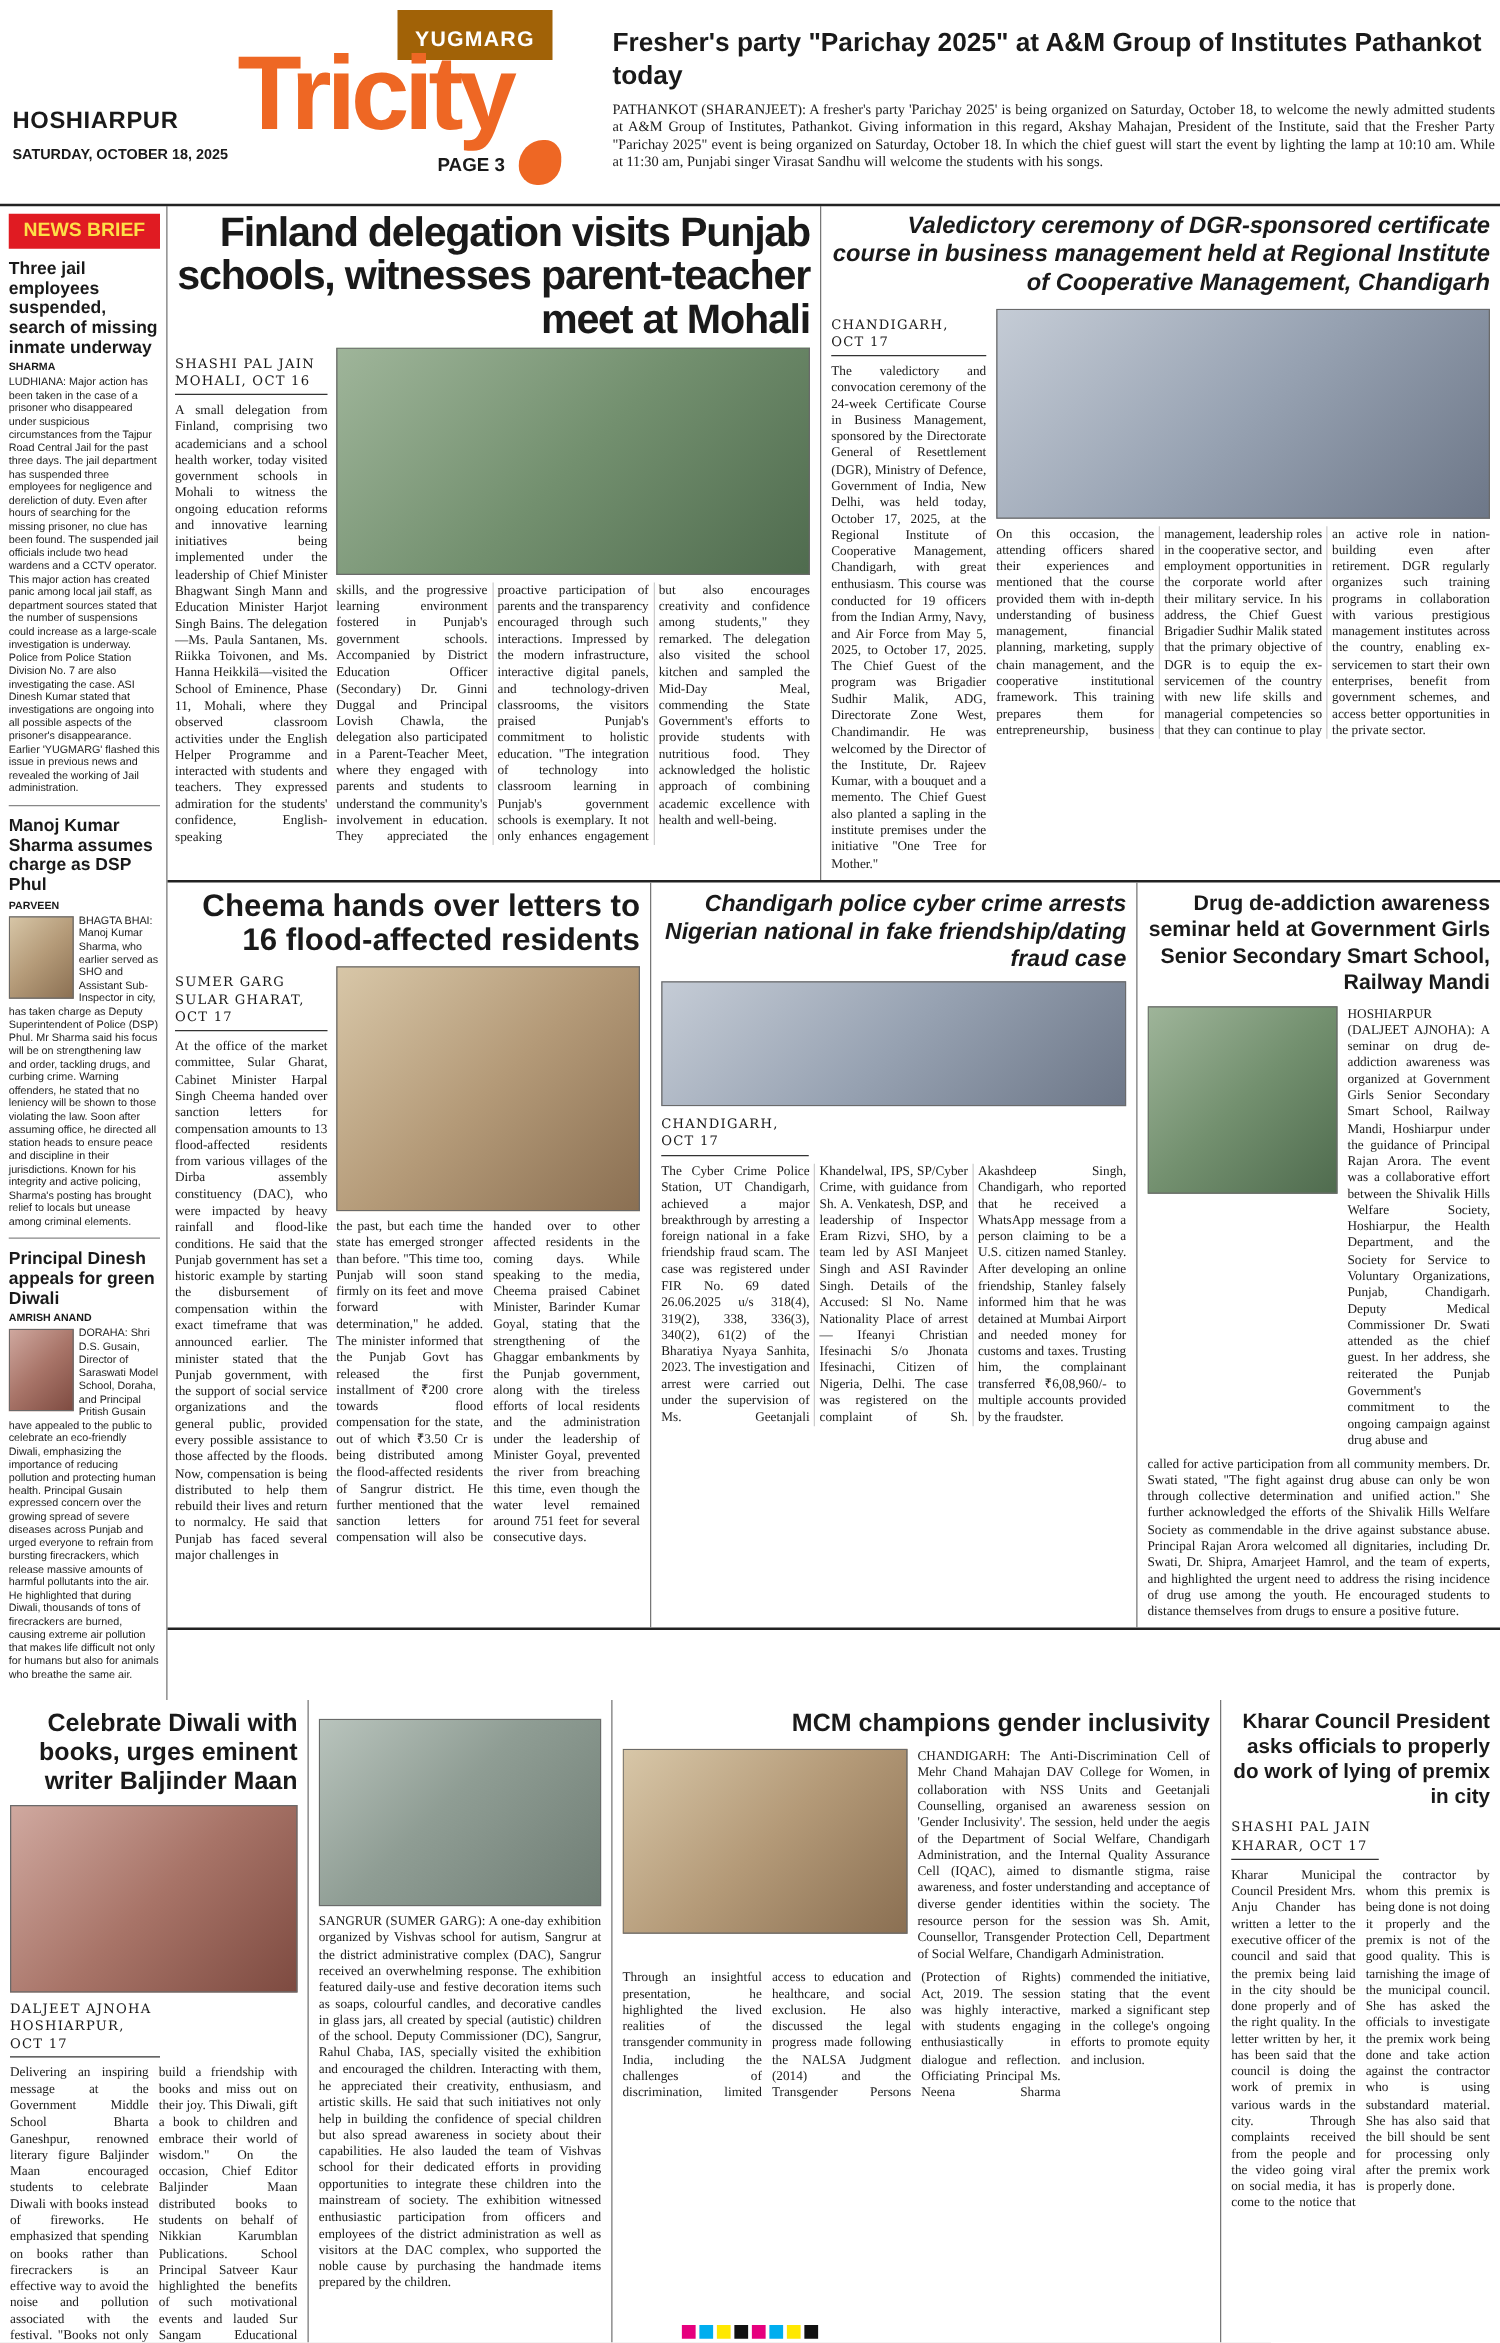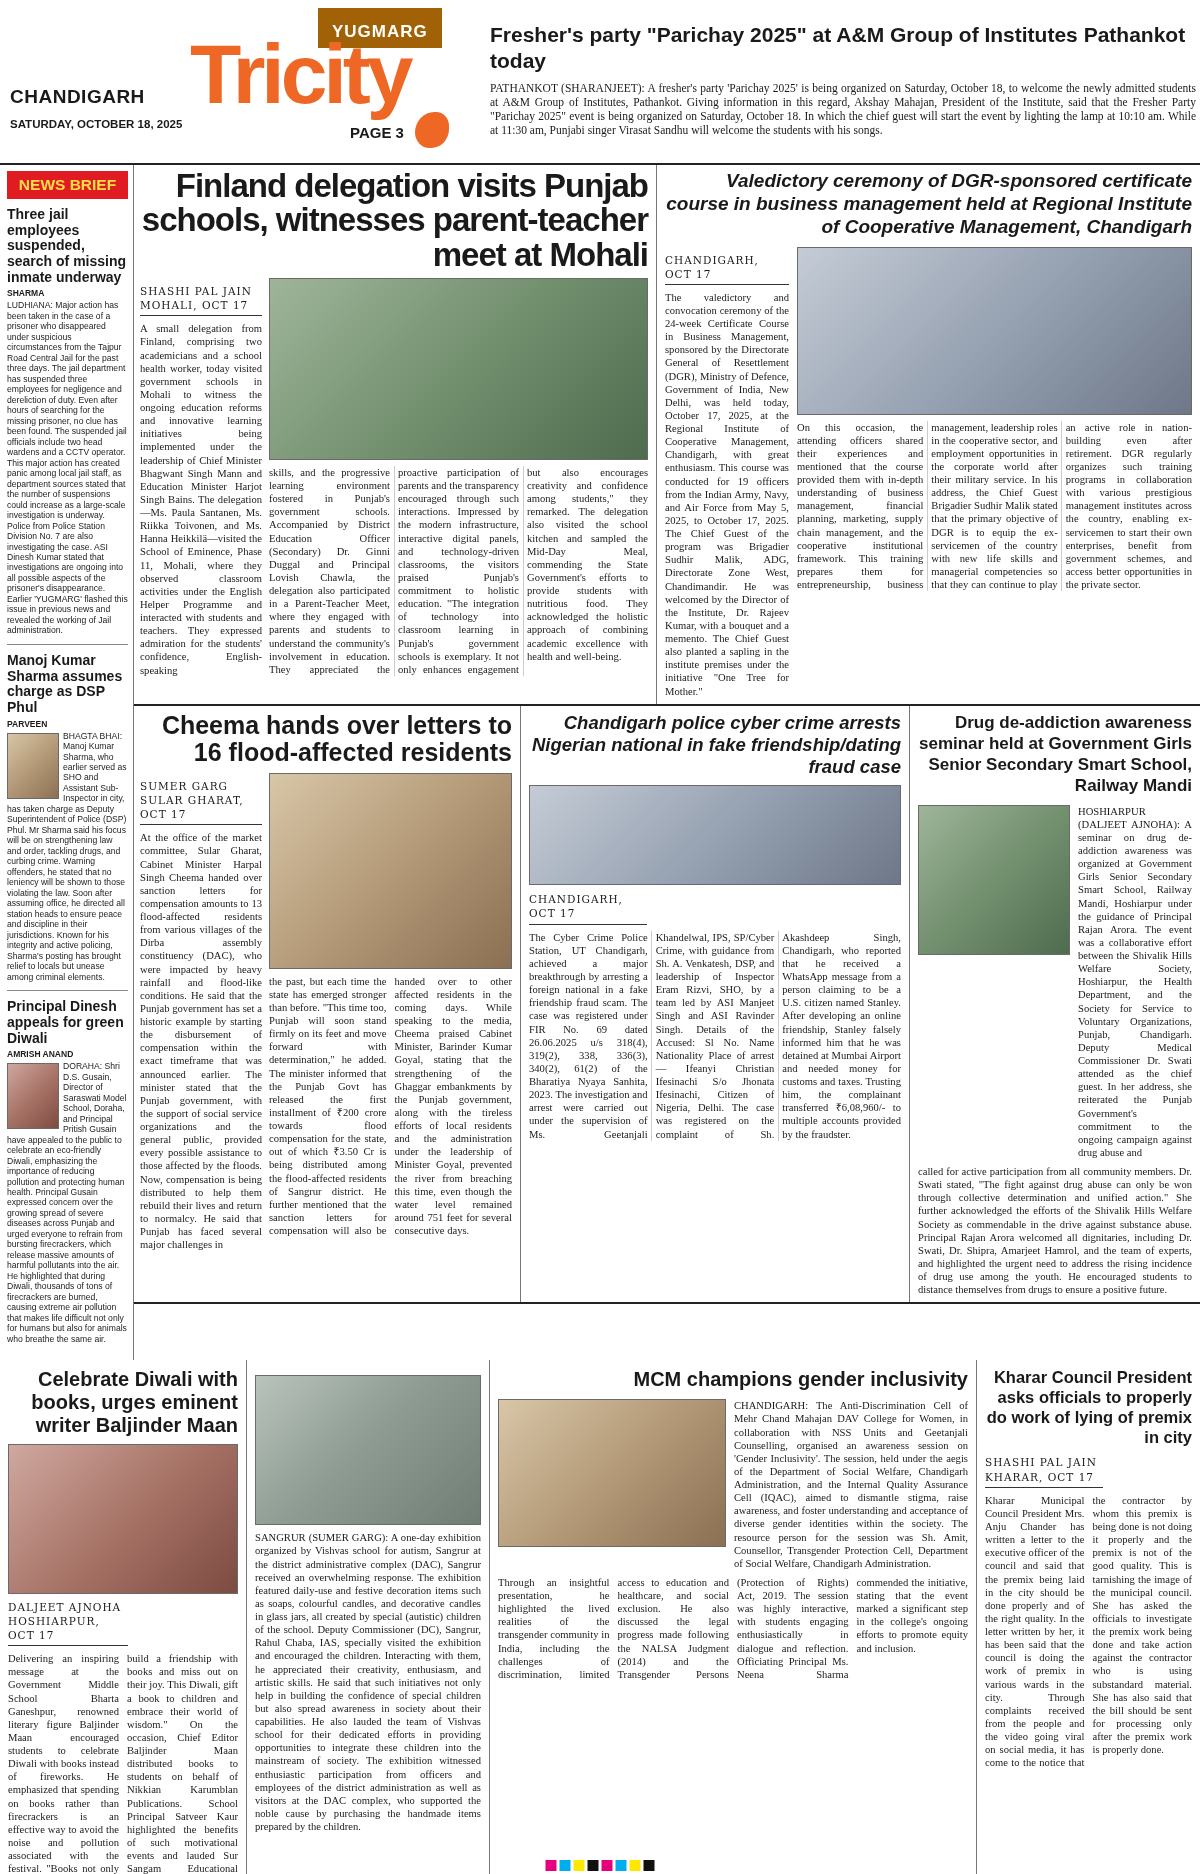--- a/index.html
+++ b/index.html
@@ -95,21 +95,21 @@
   .regmarks{position:absolute;bottom:3px;left:50%;transform:translateX(-50%);display:flex;gap:3px;}
   .regmarks span{width:11px;height:11px;display:inline-block;}
 </style>
 </head>
 <body>
 
 <div class="page">
 
   <div class="header">
     <div class="city-block">
-      <div class="city">CHANDIGARH</div>
+      <div class="city">HOSHIARPUR</div>
       <div class="edition-date">SATURDAY, OCTOBER 18, 2025</div>
     </div>
     <div class="brand">
       <div class="brand-top">YUGMARG</div>
       <div class="brand-name" style="color:#ee6724;">Tricity</div>
       <div class="page-label">PAGE 3</div>
       <div class="page-blob" style="background:#ee6724;"></div>
     </div>
     <div class="top-story article">
       <h1>Fresher's party "Parichay 2025" at A&amp;M Group of Institutes Pathankot today</h1>
@@ -145,21 +145,21 @@
 
     <div class="content">
 
       <div class="bandA">
         <div class="finland article">
           <h2>Finland delegation visits Punjab schools, witnesses parent-teacher meet at Mohali</h2>
           <div class="finland-cols">
             <div class="fin-left">
               <div class="byline">
                 <span>SHASHI PAL JAIN</span><br>
-                <span>MOHALI, OCT 17</span>
+                <span>MOHALI, OCT 16</span>
               </div>
               <div class="bodytxt">A small delegation from Finland, comprising two academicians and a school health worker, today visited government schools in Mohali to witness the ongoing education reforms and innovative learning initiatives being implemented under the leadership of Chief Minister Bhagwant Singh Mann and Education Minister Harjot Singh Bains. The delegation—Ms. Paula Santanen, Ms. Riikka Toivonen, and Ms. Hanna Heikkilä—visited the School of Eminence, Phase 11, Mohali, where they observed classroom activities under the English Helper Programme and interacted with students and teachers. They expressed admiration for the students' confidence, English-speaking</div>
             </div>
             <div class="fin-right">
               <div class="photo green"></div>
               <div class="bodytxt cols3">skills, and the progressive learning environment fostered in Punjab's government schools. Accompanied by District Education Officer (Secondary) Dr. Ginni Duggal and Principal Lovish Chawla, the delegation also participated in a Parent-Teacher Meet, where they engaged with parents and students to understand the community's involvement in education. They appreciated the proactive participation of parents and the transparency encouraged through such interactions. Impressed by the modern infrastructure, interactive digital panels, and technology-driven classrooms, the visitors praised Punjab's commitment to holistic education. "The integration of technology into classroom learning in Punjab's government schools is exemplary. It not only enhances engagement but also encourages creativity and confidence among students," they remarked. The delegation also visited the school kitchen and sampled the Mid-Day Meal, commending the State Government's efforts to provide students with nutritious food. They acknowledged the holistic approach of combining academic excellence with health and well-being.</div>
             </div>
           </div>
         </div>
 

